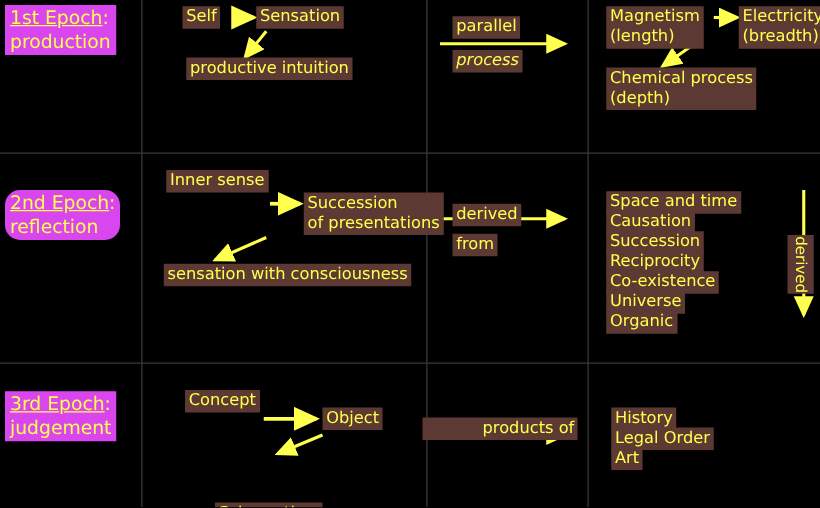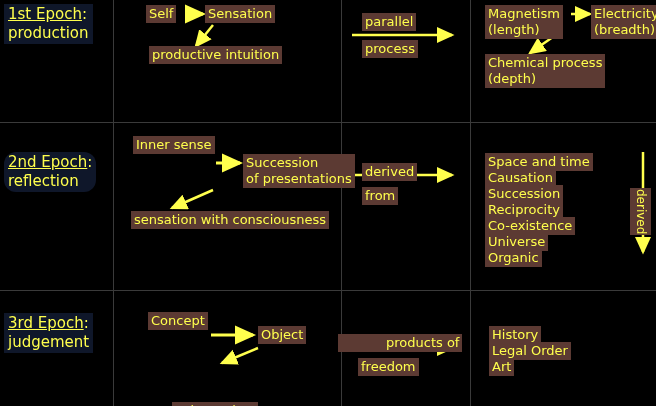--- a/index.html
+++ b/index.html
@@ -20,21 +20,21 @@
     color: #ffff4d;
     background: #5c3a33;
     font-size: 13px;
     line-height: 16px;
     padding: 1px 3px;
     white-space: pre;
   }
   .epoch {
     position: absolute;
     color: #ffff4d;
-    background: #0f172a;
+    background: #d946ef;
     font-size: 15px;
     line-height: 19px;
     padding: 1px 4px;
     white-space: pre;
   }
   .epoch .u {
     text-decoration: underline;
   }
   .rowline {
     position: absolute;
@@ -106,21 +106,21 @@
   <div class="epoch" style="left:4px; top:4px;"><span class="u">1st Epoch</span><span>:</span><br><span>production</span></div>
 
   <div class="epoch" style="left:4px; top:152px;border-radius:12px;"><span class="u">2nd Epoch</span><span>:</span><br><span>reflection</span></div>
 
   <div class="epoch" style="left:4px; top:313px;"><span class="u">3rd Epoch</span><span>:</span><br><span>judgement</span></div>
 
   <div class="lbl" style="left:146px; top:5px;">Self</div>
   <div class="lbl" style="left:205px; top:5px;">Sensation</div>
   <div class="lbl" style="left:149px; top:46px;">productive intuition</div>
   <div class="lbl" style="left:362px; top:13px;">parallel</div>
-  <div class="lbl" style="left:362px; top:40px;">process</div>
+  <div class="lbl" style="left:362px; top:40px;font-style:italic;">process</div>
   <div class="lbl" style="left:485px; top:5px;">Magnetism
 (length)</div>
   <div class="lbl" style="left:591px; top:5px;">Electricity
 (breadth)</div>
   <div class="lbl" style="left:485px; top:54px;">Chemical process
 (depth)</div>
 
   <div class="lbl" style="left:133px; top:136px;">Inner sense</div>
   <div class="lbl" style="left:243px; top:154px;">Succession
 of presentations</div>
@@ -135,18 +135,17 @@
   <div class="lbl" style="left:485px; top:217px;">Co-existence</div>
   <div class="lbl" style="left:485px; top:233px;">Universe</div>
   <div class="lbl" style="left:485px; top:249px;">Organic</div>
 
   <div class="vert" style="left:630px; top:188px;">derived</div>
 
   <div class="lbl" style="left:148px; top:312px;">Concept</div>
   <div class="lbl" style="left:258px; top:326px;">Object</div>
   <div class="lbl" style="left:172px; top:362px;margin-top:40px;">Schematism</div>
   <div class="lbl" style="left:338px; top:334px;padding-left:48px;">products of</div>
-  <div class="lbl" style="left:358px; top:358px;">freedom</div>
   <div class="lbl" style="left:489px; top:326px;">History</div>
   <div class="lbl" style="left:489px; top:342px;">Legal Order</div>
   <div class="lbl" style="left:489px; top:358px;">Art</div>
 
 </div>
 
 </body></html>

